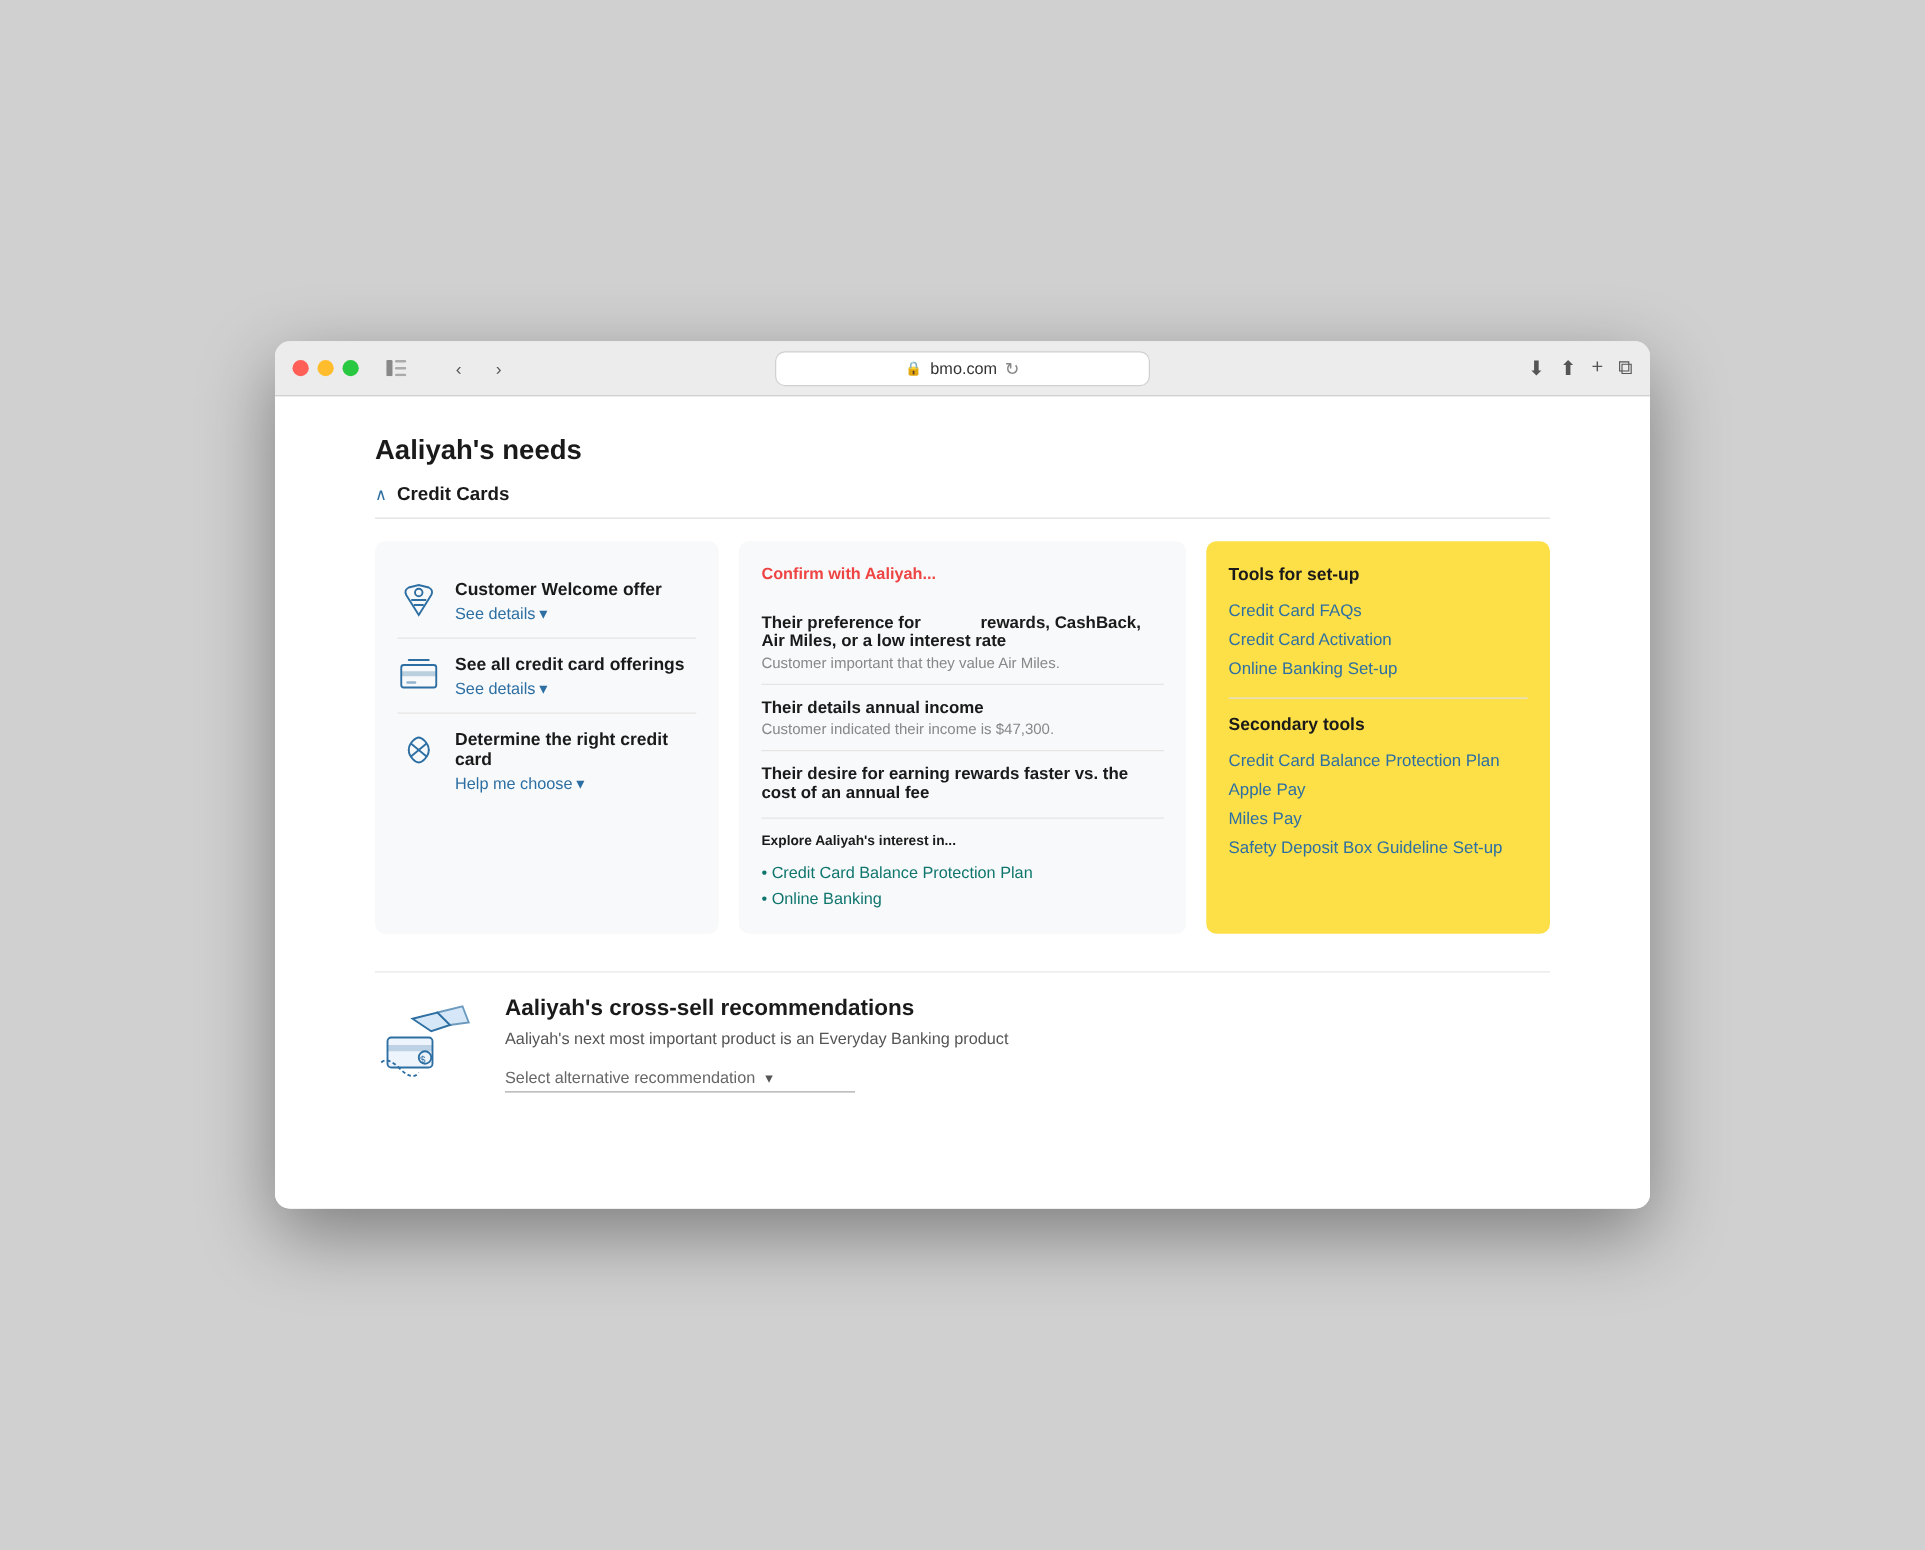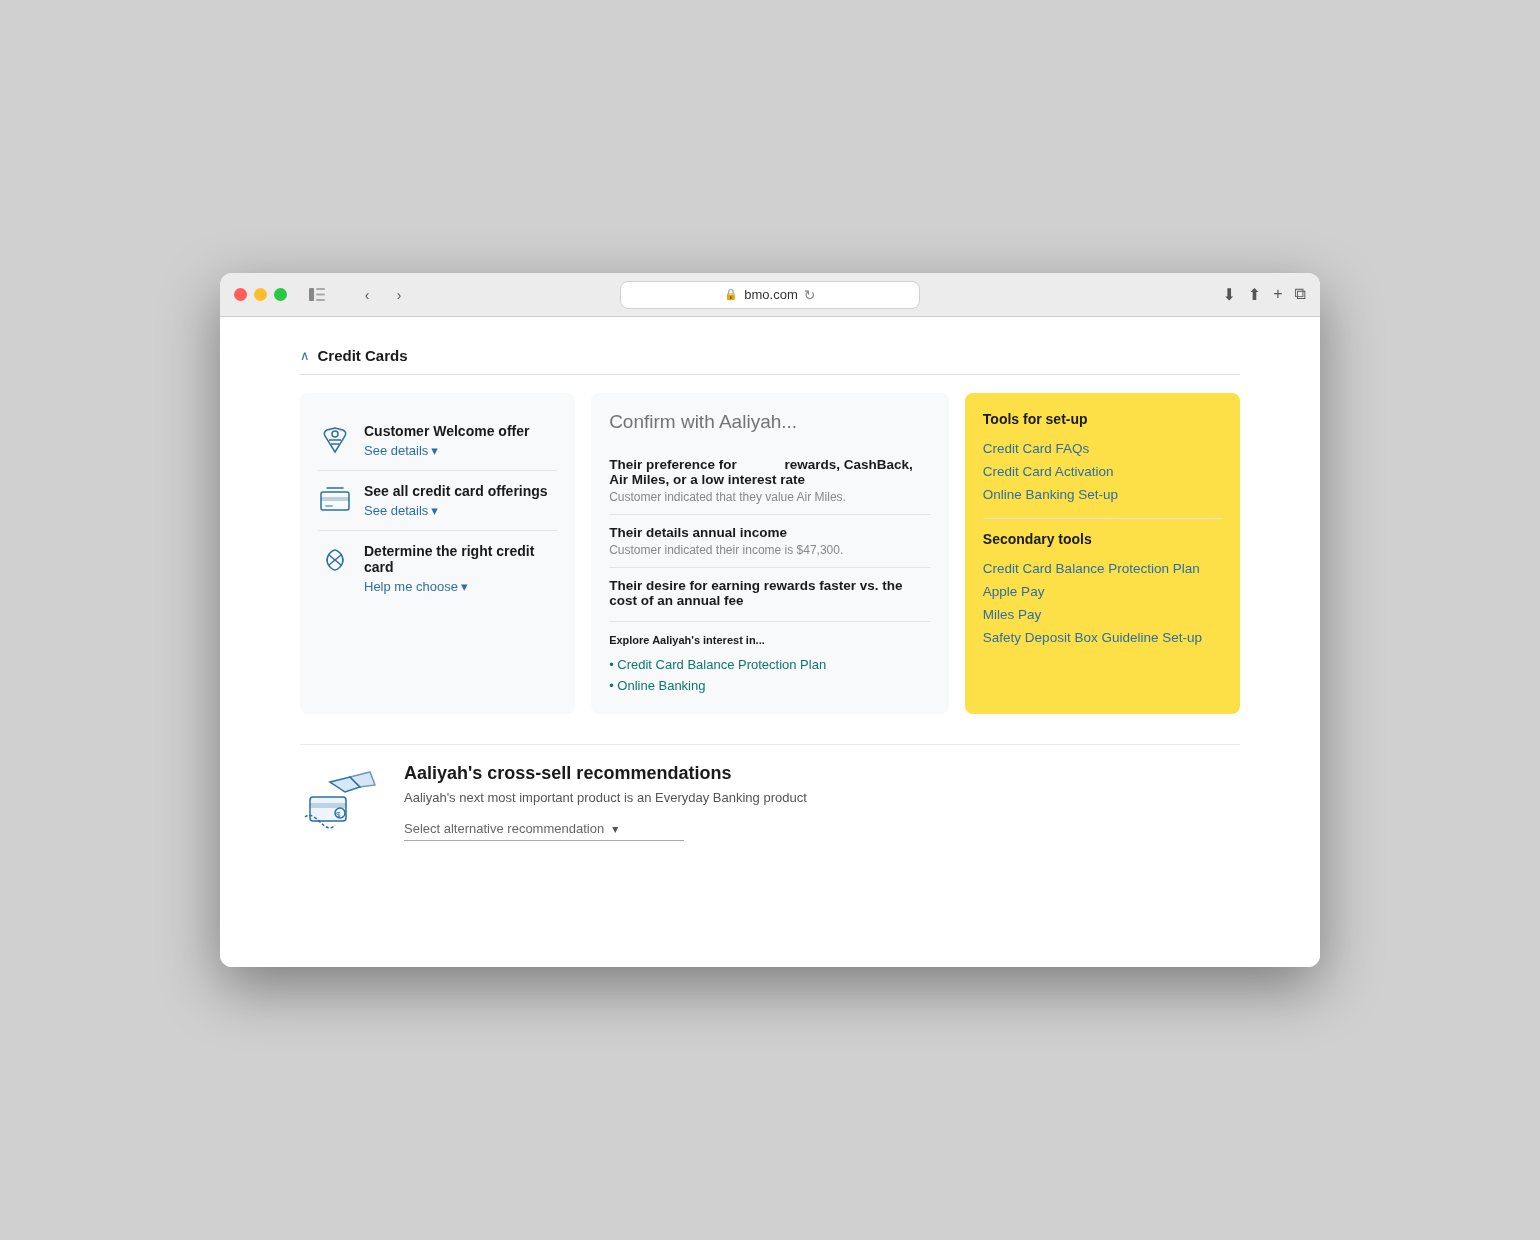--- a/index.html
+++ b/index.html
@@ -177,23 +177,23 @@
       display: flex;
       align-items: center;
       gap: 3px;
     }
     .confirm-panel {
       background: #f8f9fa;
       border-radius: 8px;
       padding: 18px;
     }
     .confirm-title {
-      font-size: 19px;
-      font-weight: 400;
-      color: #737373;
+      font-size: 13px;
+      font-weight: 700;
+      color: #ef4444;
       margin-bottom: 14px;
     }
     .confirm-item {
       padding: 10px 0;
       border-bottom: 1px solid #e5e5e5;
     }
     .confirm-item:last-child { border-bottom: none; }
     .confirm-item-title {
       font-size: 13.5px;
       font-weight: 600;
@@ -313,20 +313,21 @@
     <div class="toolbar-right">
       <span>⬇</span>
       <span>⬆</span>
       <span>+</span>
       <span>⧉</span>
     </div>
   </div>
 
   <div class="content-area">
 
+    <h1 class="page-title">Aaliyah's needs</h1>
 
     <div class="section-header">
       <span class="section-header-chevron">∧</span>
       <span class="section-header-title">Credit Cards</span>
     </div>
 
     <div class="three-col">
 
       <div class="card-panel">
         <div class="card-panel-inner">
@@ -388,21 +389,21 @@
         </div>
       </div>
 
       <div class="confirm-panel">
         <div class="confirm-title">Confirm with Aaliyah...</div>
 
         <div class="confirm-item">
           <div class="confirm-item-title">
             Their preference for <span style="font-weight:700;margin-left:44px;">rewards, CashBack, Air Miles, or a low interest rate</span>
           </div>
-          <div class="confirm-item-sub">Customer indicated that they value Air Miles.</div>
+          <div class="confirm-item-sub">Customer important that they value Air Miles.</div>
         </div>
 
         <div class="confirm-item">
           <div class="confirm-item-title">Their details annual income</div>
           <div class="confirm-item-sub">Customer indicated their income is $47,300.</div>
         </div>
 
         <div class="confirm-item">
           <div class="confirm-item-title">Their desire for earning rewards faster vs. the cost of an annual fee</div>
         </div>

